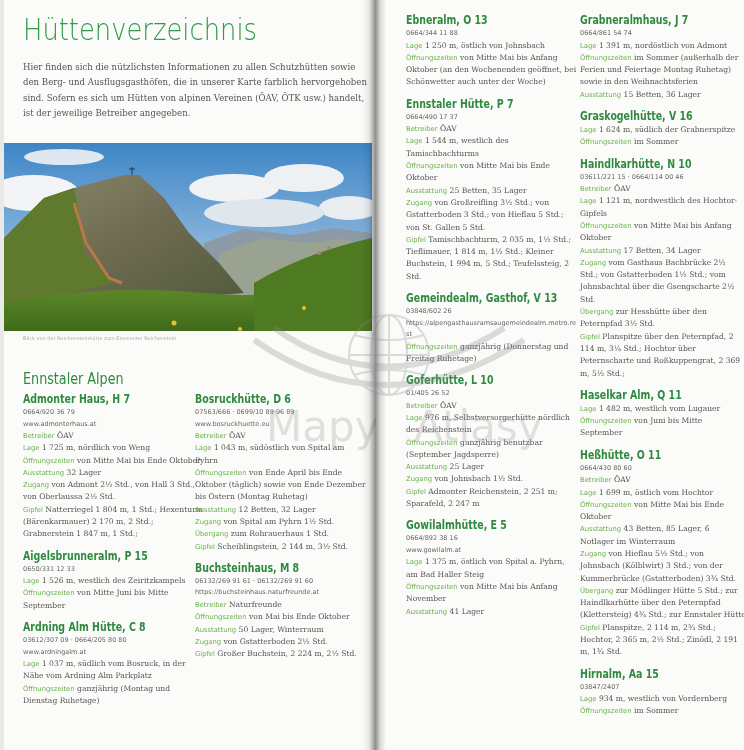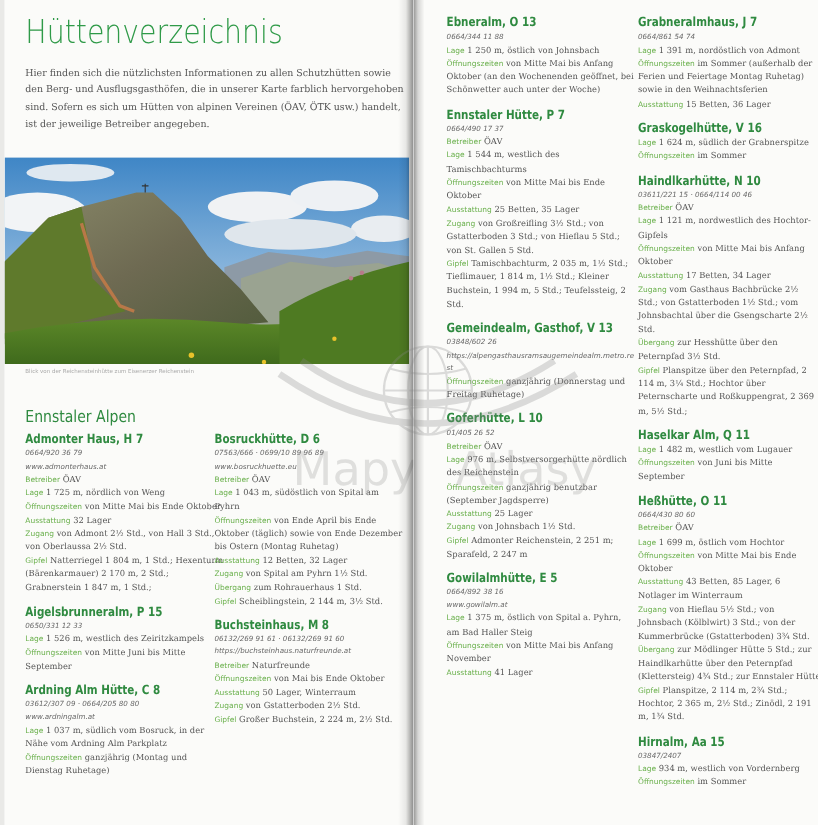--- a/index.html
+++ b/index.html
@@ -22,21 +22,21 @@
   .photo svg { display:block; }
   .caption { position: absolute; left: 19px; top: 335px; font-family: "DejaVu Sans", sans-serif; font-size: 5px; color: #aaa; }
 
   .region-title { position: absolute; left: 19px; top: 370px; font-family: "DejaVu Sans", sans-serif;
     font-size: 15px; color: #2f8a40; transform: scaleX(0.85); transform-origin: left; }
 
   .col { position: absolute; width: 180px; }
   .entry { margin-bottom: 8px; }
   .name { font-family: "DejaVu Sans", sans-serif; font-weight: bold; font-size: 11.5px; color: #2f8a40;
     transform: scaleX(0.82); transform-origin: left; white-space: nowrap; line-height: 15px; }
-  .meta { font-family: "DejaVu Sans", sans-serif; font-size: 6.5px; color: #666; line-height: 11.5px; font-style: italic; }
+  .meta { font-family: "DejaVu Sans", sans-serif; font-size: 6.5px; color: #666; line-height: 11.5px; }
   .line { font-size: 7.6px; line-height: 12.3px; color: #555; }
   .lbl { font-family: "DejaVu Sans", sans-serif; font-size: 6.8px; color: #6ab04c; }
 
   .watermark-globe { position: absolute; left: 240px; top: 310px; width: 290px; height: 110px; opacity: 0.28; pointer-events: none; }
   .watermark-text { position: absolute; font-family: "DejaVu Sans", sans-serif; font-size: 42px; color: rgba(150,150,150,0.28); pointer-events:none; }
 </style>
 </head>
 <body>
 
 <div class="spread">

